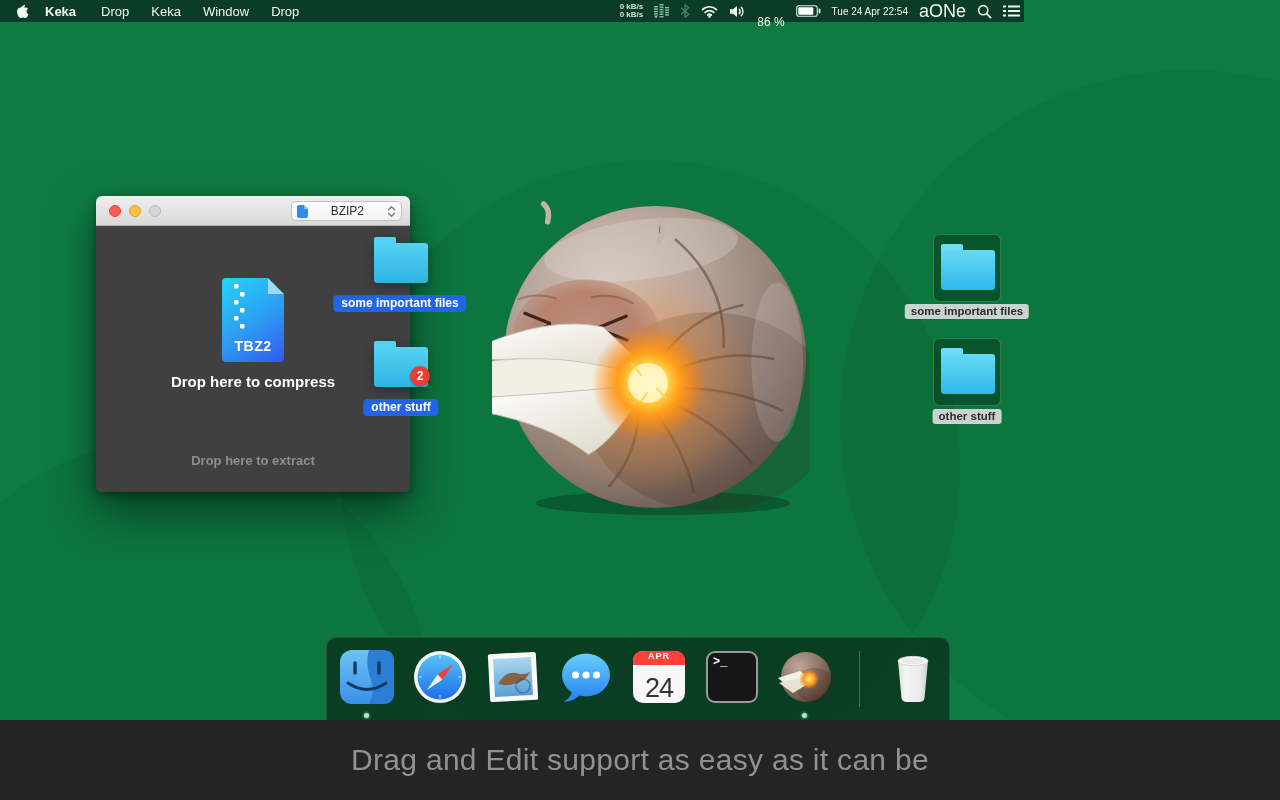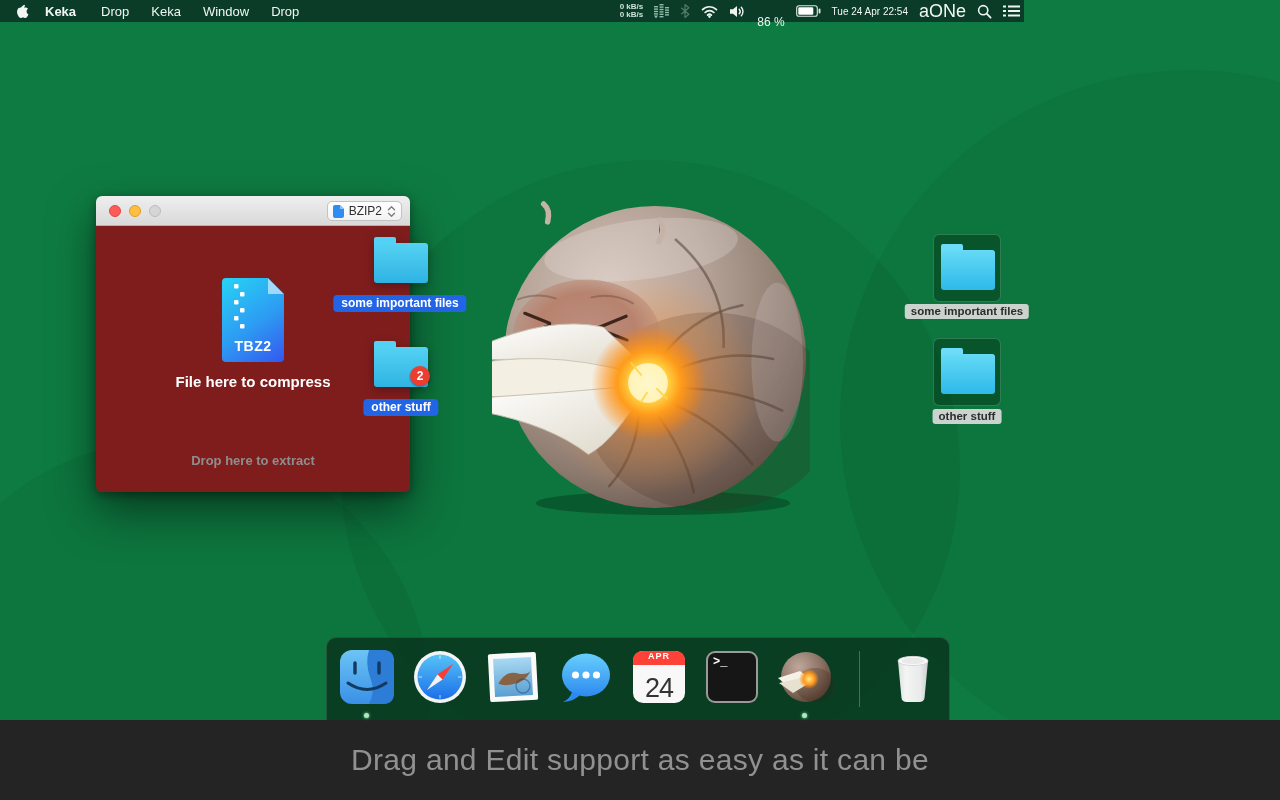--- a/index.html
+++ b/index.html
@@ -33,23 +33,23 @@
     border-radius:6px; box-shadow:0 18px 45px rgba(0,0,0,.5), 0 3px 10px rgba(0,0,0,.35); }
   .titlebar { position:absolute; left:0; top:0; right:0; height:30px;
     background:linear-gradient(#efefef,#d9d9d9); border-bottom:1px solid #b2b2b2;
     border-radius:6px 6px 0 0; }
   .tl { position:absolute; top:9px; width:12px; height:12px; border-radius:50%; }
   .tl-close { left:13px; background:#fc5b57; border:0.5px solid #e2463f; }
   .tl-min { left:33px; background:#fdbe41; border:0.5px solid #dfa023; }
   .tl-zoom { left:53px; background:#d5d5d5; border:0.5px solid #bcbcbc; }
   .format-select { position:absolute; right:8px; top:5px; height:20px; padding:0 5px;
     background:linear-gradient(#ffffff,#f2f2f2); border:1px solid #c3c3c3; border-radius:5px;
-    display:flex; align-items:center; gap:5px; font-size:12px; color:#2e2e2e; }
+    display:flex; align-items:center; gap:23px; font-size:12px; color:#2e2e2e; }
   .win-body { position:absolute; left:0; top:30px; right:0; bottom:0;
-    background:#7f1d1d; border-radius:0 0 6px 6px; }
+    background:#404040; border-radius:0 0 6px 6px; }
   .tbz2 { position:absolute; left:126px; top:52px; width:62px; height:84px; border-radius:4px;
     background:linear-gradient(145deg,#27d3f6 0%,#2d9bf2 55%,#3457ef 100%);
     clip-path:polygon(0 0, calc(100% - 16px) 0, 100% 16px, 100% 100%, 0 100%); }
   .tbz2 .fold { position:absolute; right:0; top:0; width:0; height:0;
     border-bottom:16px solid rgba(255,255,255,.55); border-right:16px solid transparent; }
   .tbz2-label { position:absolute; bottom:8px; width:100%; text-align:center;
     color:#fff; font-weight:700; font-size:14px; letter-spacing:.5px; }
   .drop-compress { position:absolute; left:0; top:147px; width:100%; text-align:center;
     color:#ffffff; font-weight:700; font-size:15px; }
   .drop-extract { position:absolute; left:0; top:227px; width:100%; text-align:center;
@@ -292,21 +292,21 @@
             <rect x="0" y="0" width="4.5" height="4.5" rx="1"></rect>
               <rect x="6" y="8" width="4.5" height="4.5" rx="1"></rect>
             <rect x="0" y="16" width="4.5" height="4.5" rx="1"></rect>
               <rect x="6" y="24" width="4.5" height="4.5" rx="1"></rect>
             <rect x="0" y="32" width="4.5" height="4.5" rx="1"></rect>
               <rect x="6" y="40" width="4.5" height="4.5" rx="1"></rect>
           </g>
         </svg>
         <span class="tbz2-label">TBZ2</span>
       </div>
-      <div class="drop-compress">File here to compress</div>
+      <div class="drop-compress">Drop here to compress</div>
     </div>
     <div class="extract-zone">
       <div class="drop-extract">Drop here to extract</div>
     </div>
   </div>
 </div>
 
 <div class="dragwrap" style="left:374px; top:237px;">
   <div class="folder"></div>
 </div>

